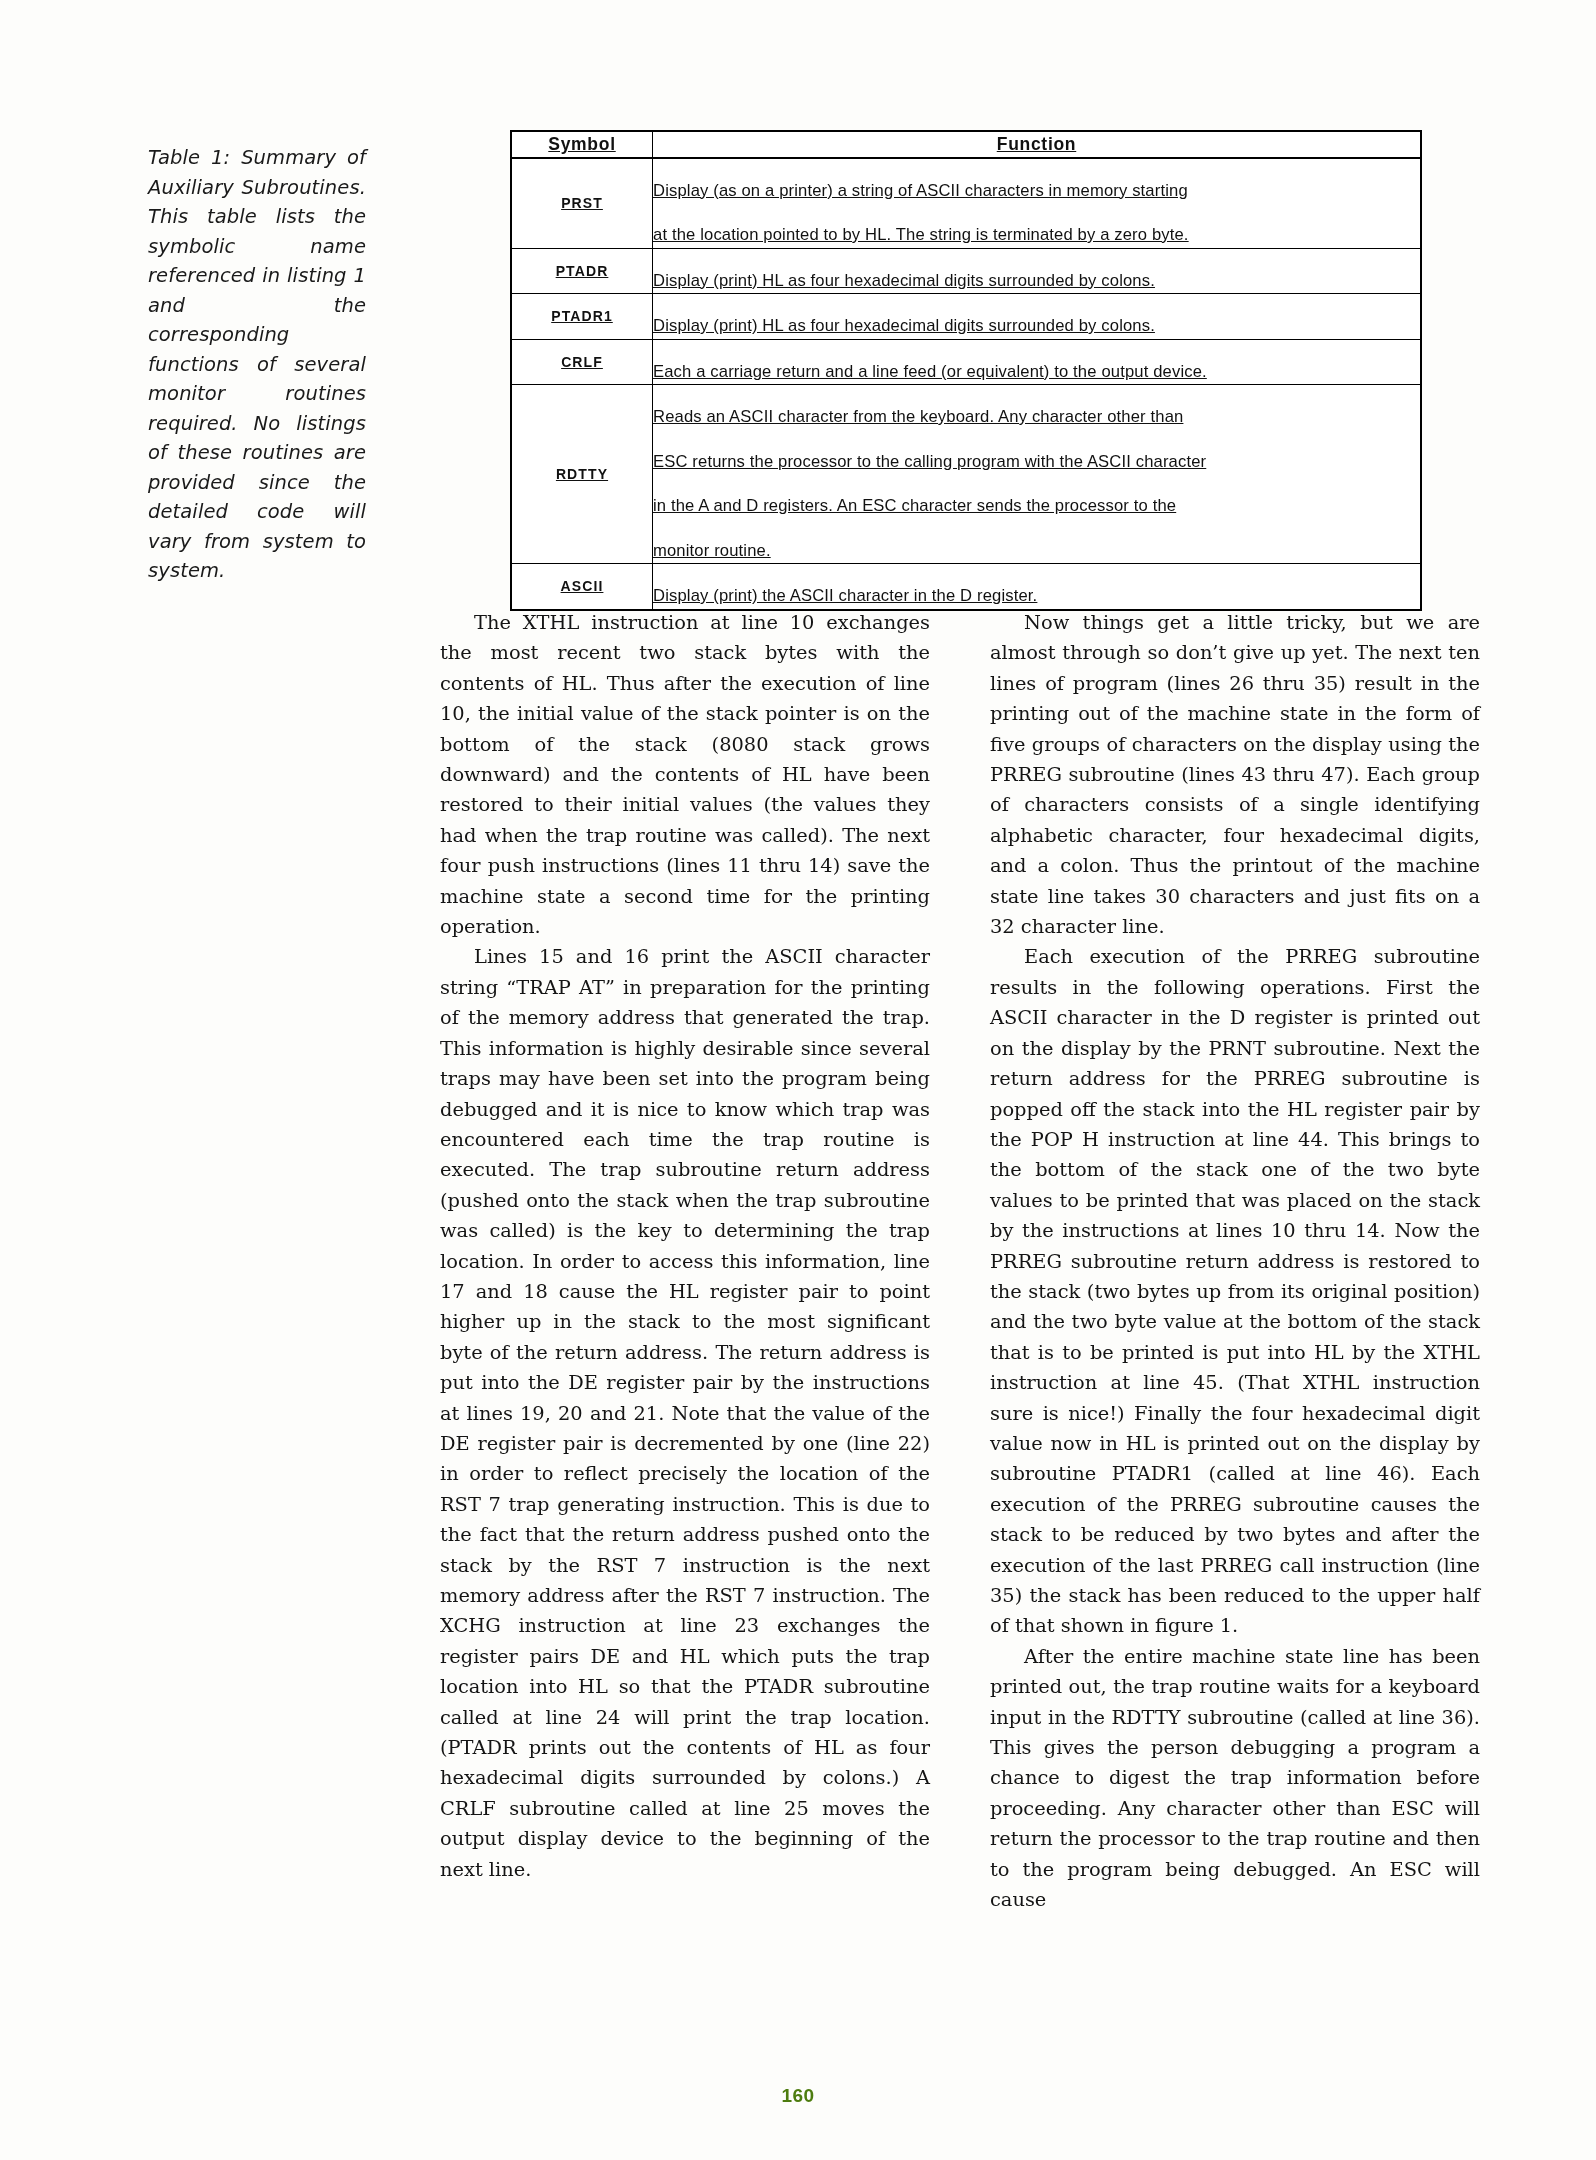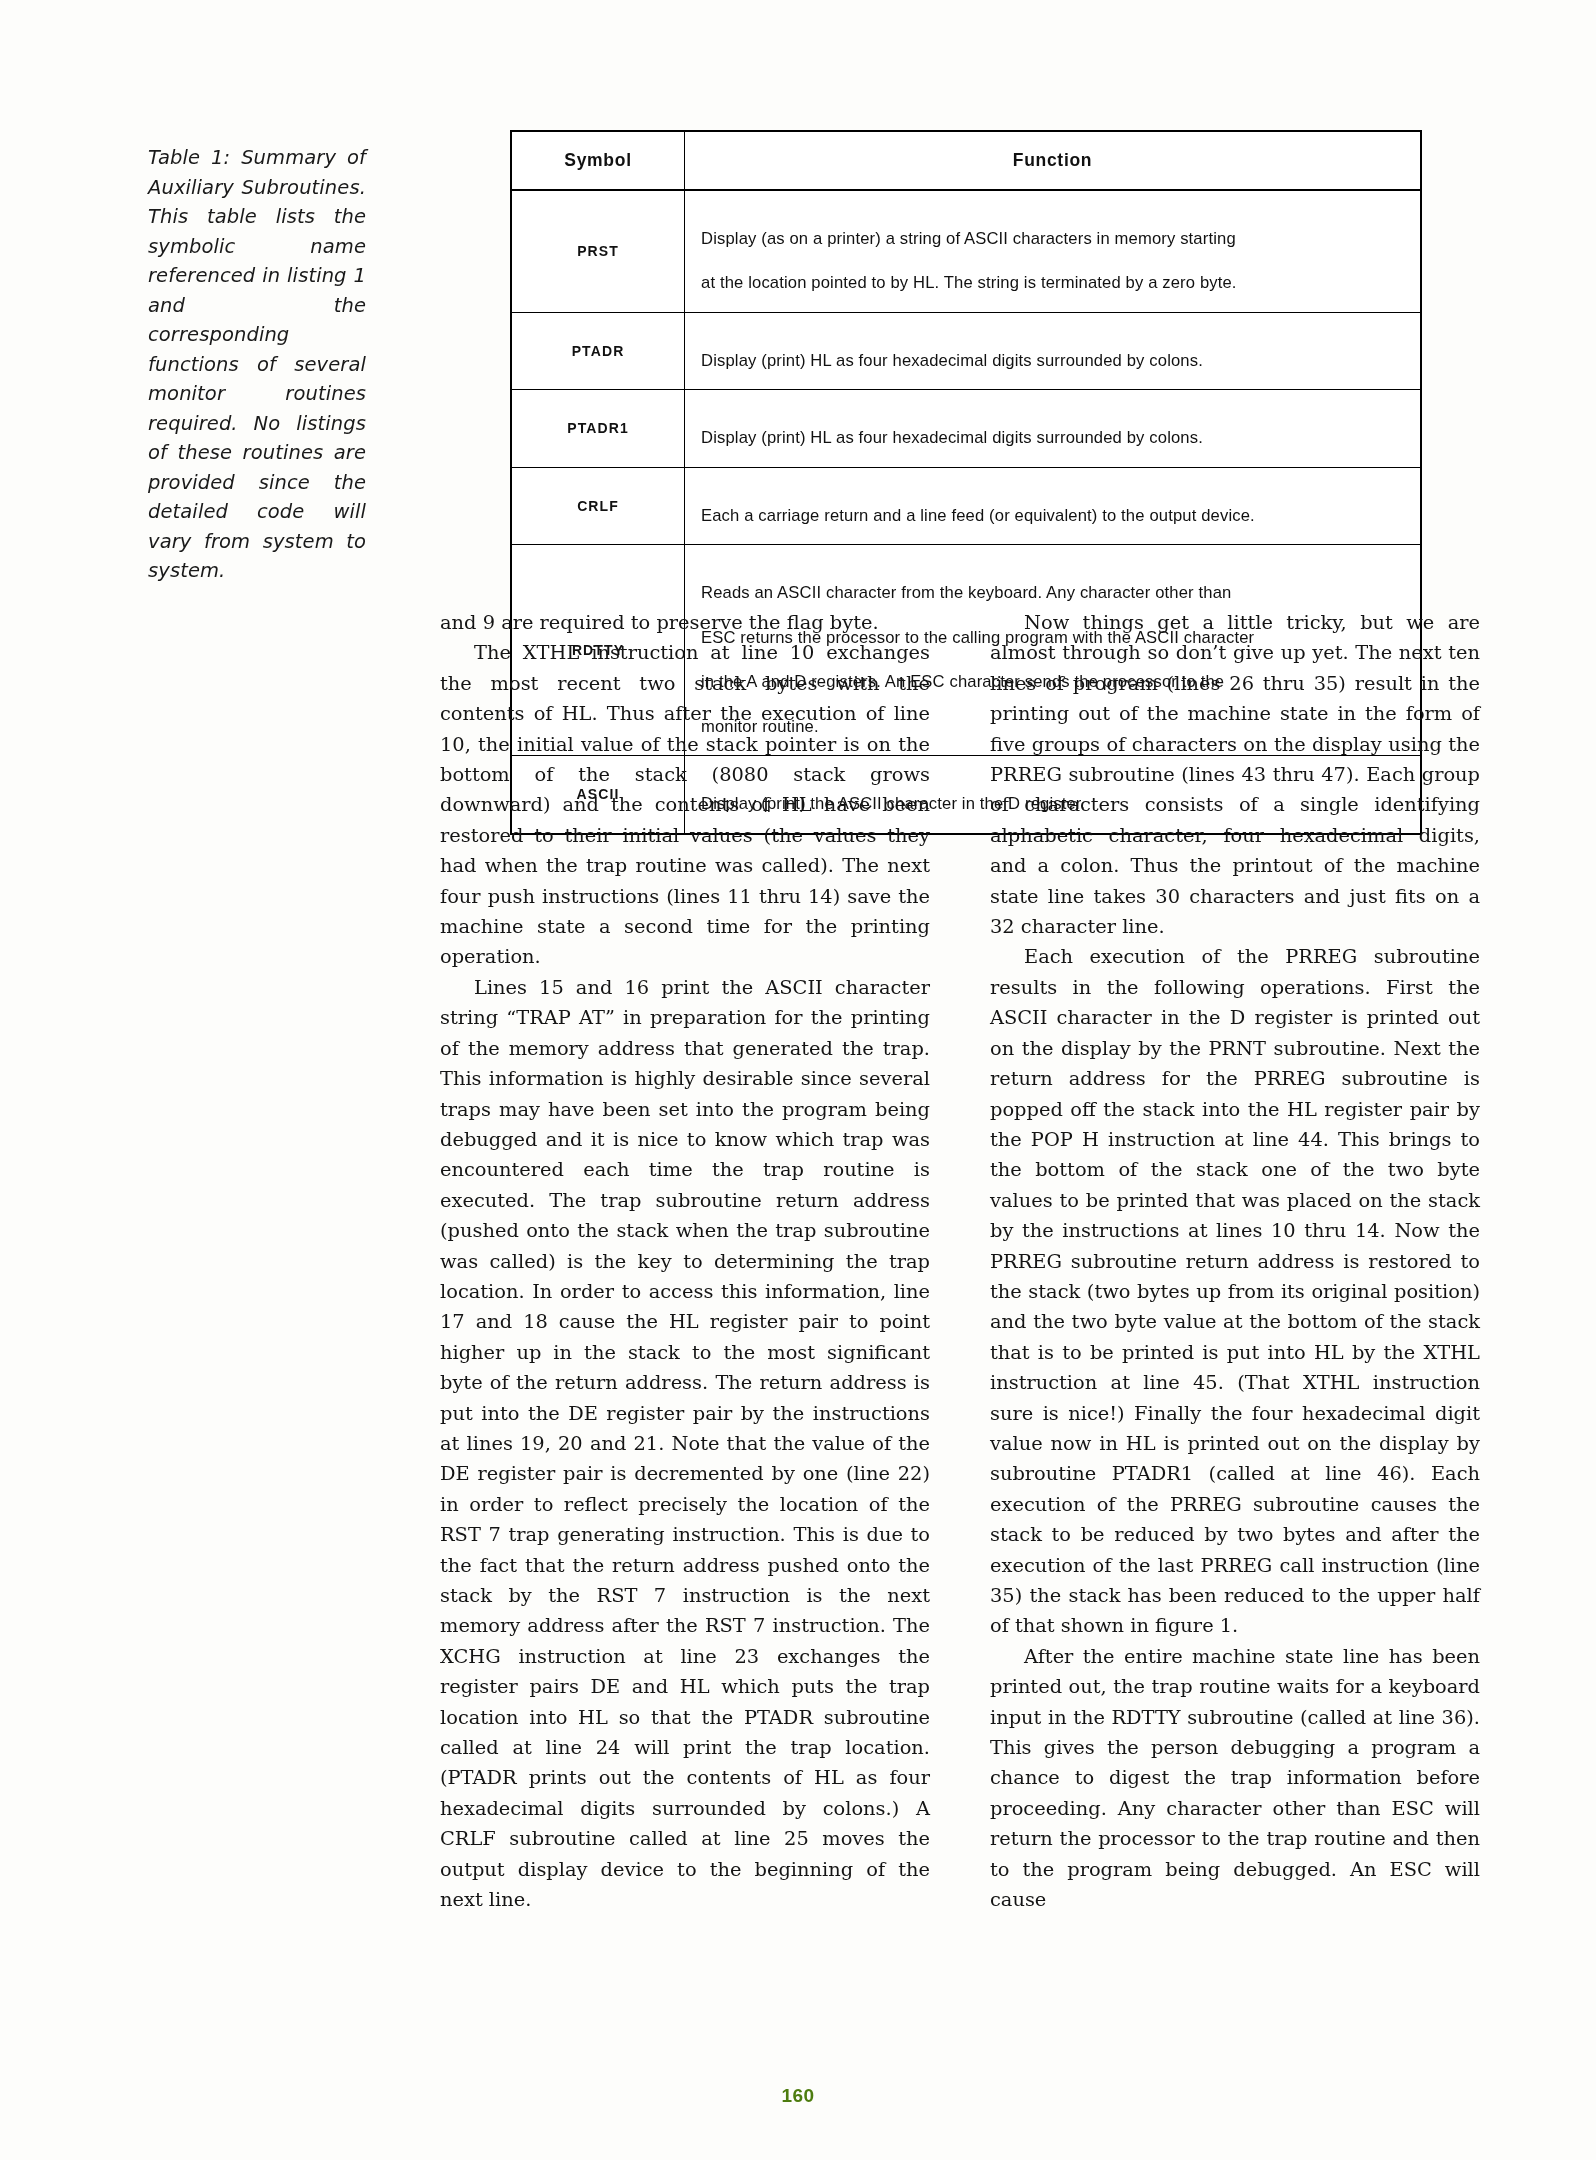--- a/index.html
+++ b/index.html
@@ -46,21 +46,22 @@
   }
   table.summary {
     border-collapse: collapse;
     width: 100%;
     background: #fff;
     border: 2.5px solid #000;
   }
   table.summary td, table.summary th {
     border: 1.6px solid #000;
     vertical-align: middle;
-    padding: 16px;
+    padding: 0;
+    text-decoration: underline;
   }
   .col-symbol {
     width: 140px;
     text-align: center;
     font-weight: bold;
     font-size: 14px;
     letter-spacing: 1.1px;
     font-family: "Liberation Sans", sans-serif;
     padding: 11px 6px;
   }
@@ -174,21 +175,20 @@
           <td class="col-function">
             <span class="fn-line">Display (print) the ASCII character in the D register.</span>
           </td>
         </tr>
       </tbody>
     </table>
   </div>
 
   <div class="body-cols">
     <div class="col">
-      <p>and 9 are required to preserve the flag byte.</p>
       <p class="indent">The XTHL instruction at line 10 exchanges the most recent two stack bytes with the contents of HL. Thus after the execution of line 10, the initial value of the stack pointer is on the bottom of the stack (8080 stack grows downward) and the contents of HL have been restored to their initial values (the values they had when the trap routine was called). The next four push instructions (lines 11 thru 14) save the machine state a second time for the printing operation.</p>
       <p class="indent">Lines 15 and 16 print the ASCII character string “TRAP AT” in preparation for the printing of the memory address that generated the trap. This information is highly desirable since several traps may have been set into the program being debugged and it is nice to know which trap was encountered each time the trap routine is executed. The trap subroutine return address (pushed onto the stack when the trap subroutine was called) is the key to determining the trap location. In order to access this information, line 17 and 18 cause the HL register pair to point higher up in the stack to the most significant byte of the return address. The return address is put into the DE register pair by the instructions at lines 19, 20 and 21. Note that the value of the DE register pair is decremented by one (line 22) in order to reflect precisely the location of the RST 7 trap generating instruction. This is due to the fact that the return address pushed onto the stack by the RST 7 instruction is the next memory address after the RST 7 instruction. The XCHG instruction at line 23 exchanges the register pairs DE and HL which puts the trap location into HL so that the PTADR subroutine called at line 24 will print the trap location. (PTADR prints out the contents of HL as four hexadecimal digits surrounded by colons.) A CRLF subroutine called at line 25 moves the output display device to the beginning of the next line.</p>
     </div>
     <div class="col">
       <p class="indent">Now things get a little tricky, but we are almost through so don’t give up yet. The next ten lines of program (lines 26 thru 35) result in the printing out of the machine state in the form of five groups of characters on the display using the PRREG subroutine (lines 43 thru 47). Each group of characters consists of a single identifying alphabetic character, four hexadecimal digits, and a colon. Thus the printout of the machine state line takes 30 characters and just fits on a 32 character line.</p>
       <p class="indent">Each execution of the PRREG subroutine results in the following operations. First the ASCII character in the D register is printed out on the display by the PRNT subroutine. Next the return address for the PRREG subroutine is popped off the stack into the HL register pair by the POP H instruction at line 44. This brings to the bottom of the stack one of the two byte values to be printed that was placed on the stack by the instructions at lines 10 thru 14. Now the PRREG subroutine return address is restored to the stack (two bytes up from its original position) and the two byte value at the bottom of the stack that is to be printed is put into HL by the XTHL instruction at line 45. (That XTHL instruction sure is nice!) Finally the four hexadecimal digit value now in HL is printed out on the display by subroutine PTADR1 (called at line 46). Each execution of the PRREG subroutine causes the stack to be reduced by two bytes and after the execution of the last PRREG call instruction (line 35) the stack has been reduced to the upper half of that shown in figure 1.</p>
       <p class="indent">After the entire machine state line has been printed out, the trap routine waits for a keyboard input in the RDTTY subroutine (called at line 36). This gives the person debugging a program a chance to digest the trap information before proceeding. Any character other than ESC will return the processor to the trap routine and then to the program being debugged. An ESC will cause</p>
     </div>
   </div>
 

